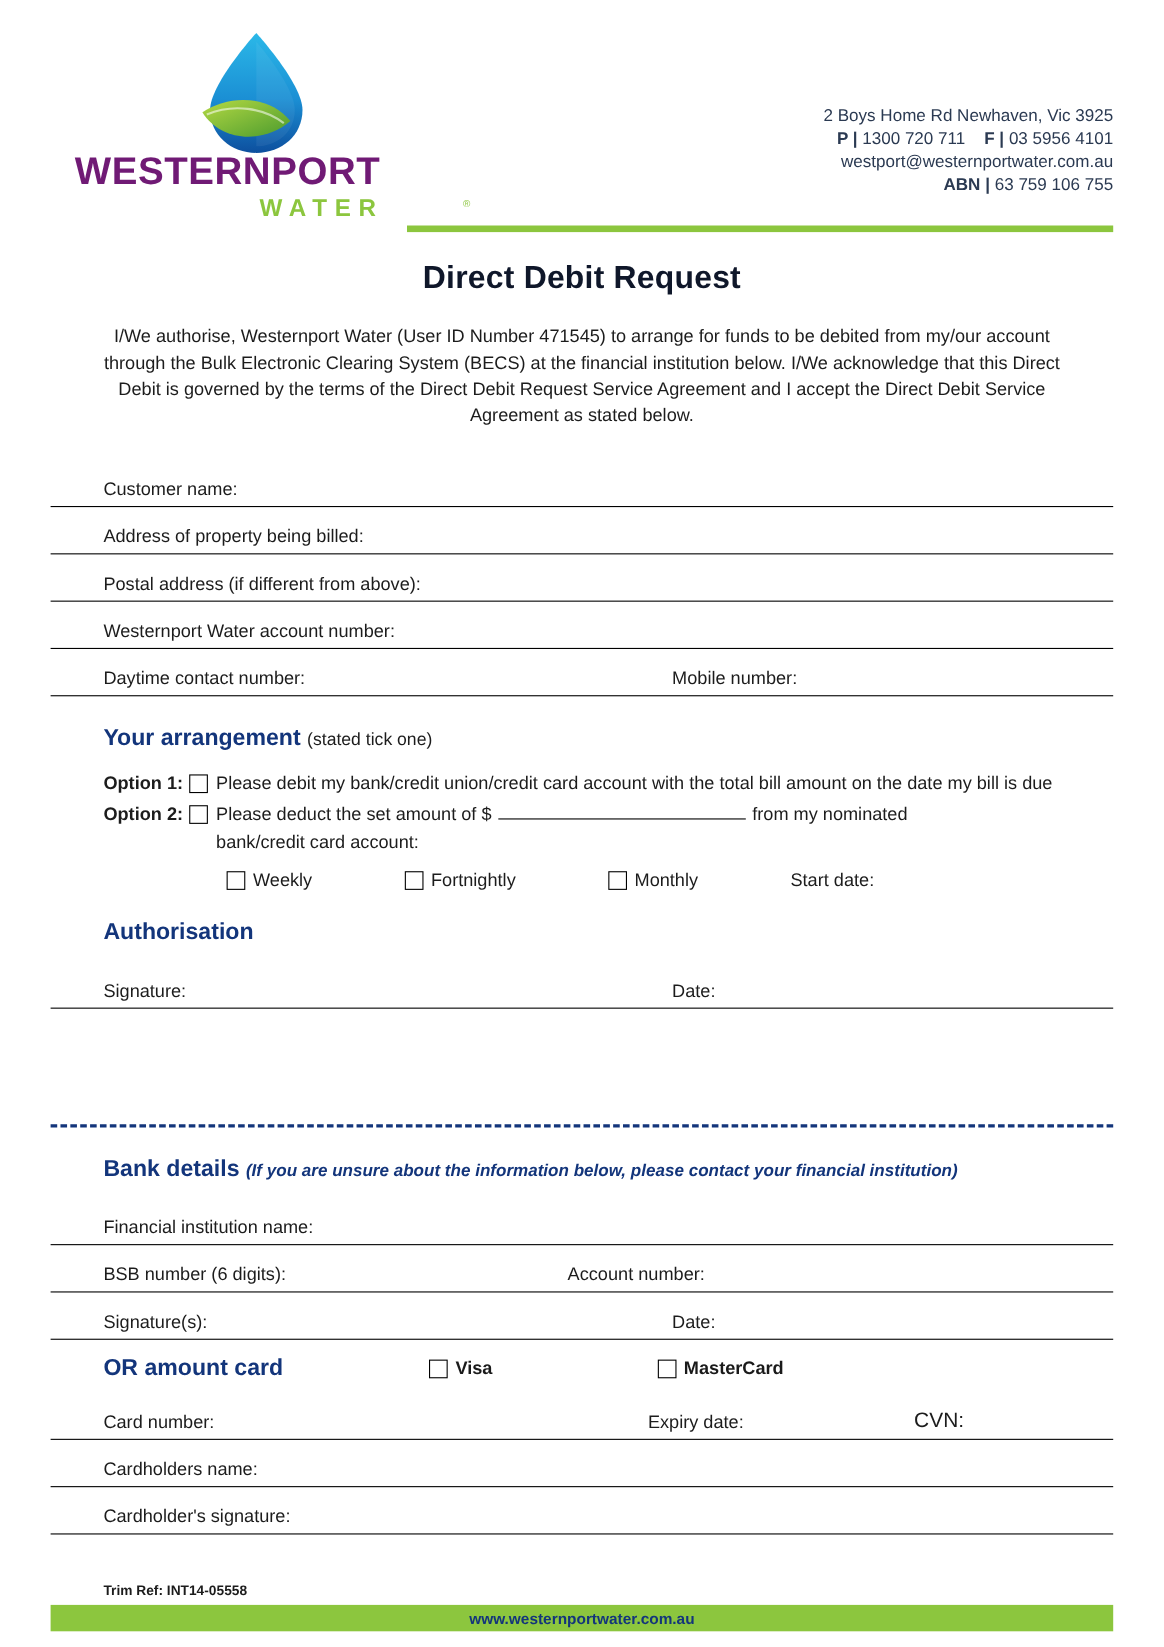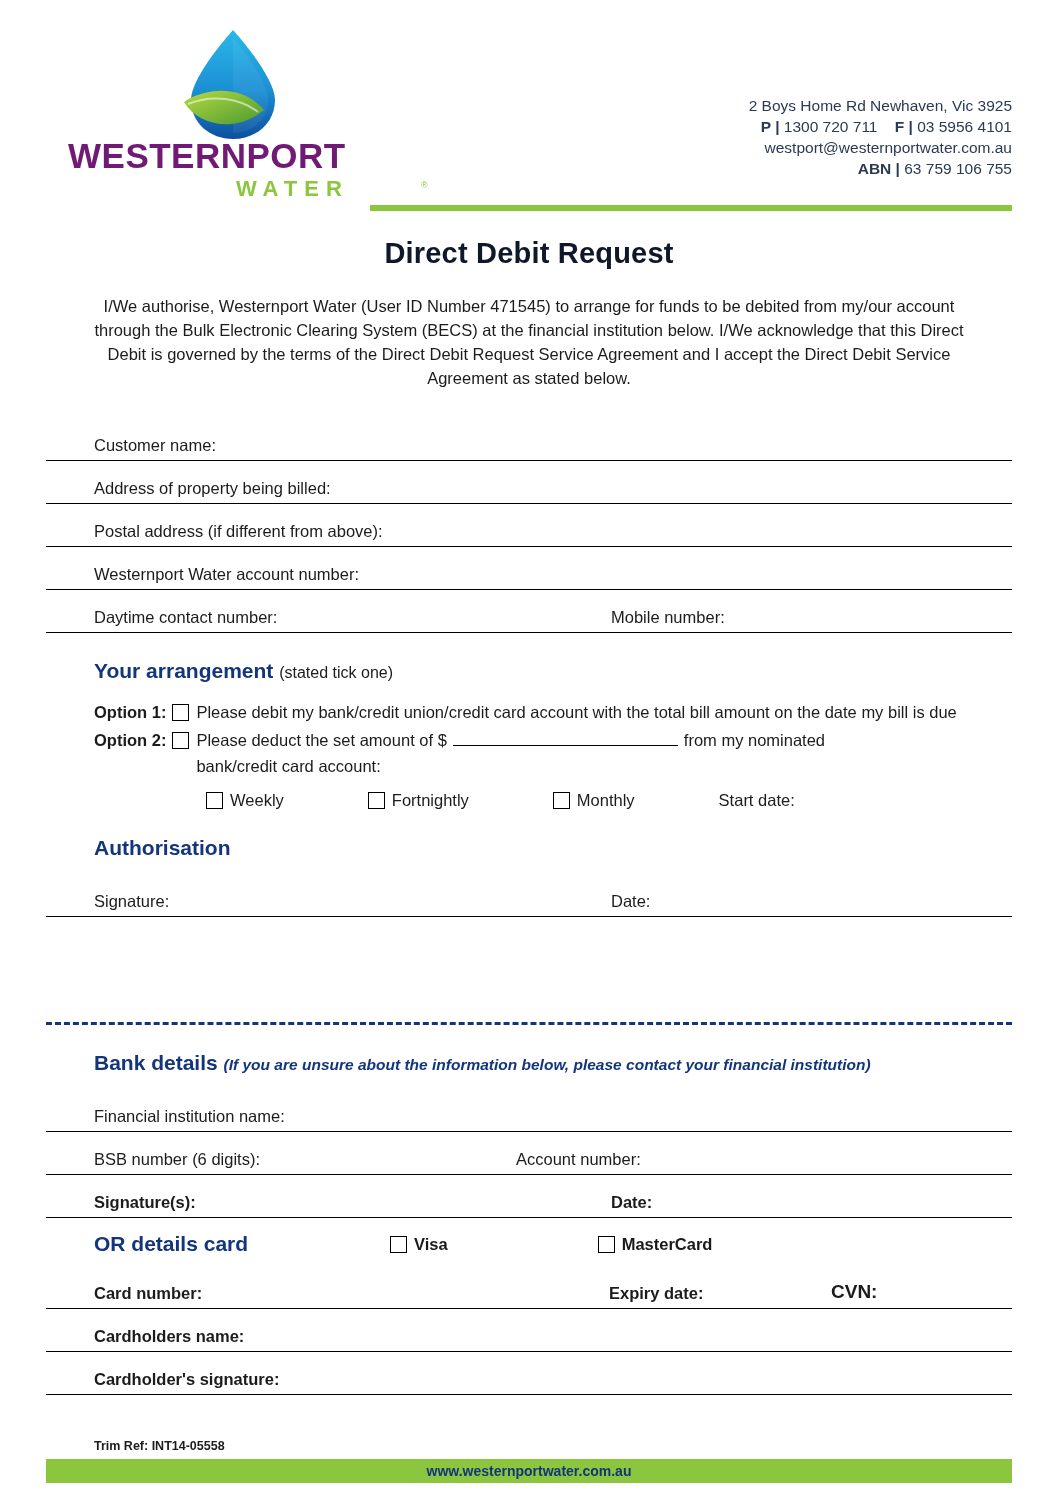--- a/index.html
+++ b/index.html
@@ -235,21 +235,21 @@
     display: flex;
     align-items: center;
     justify-content: center;
   }
   .footer-bar span {
     font-size: 14px;
     font-weight: bold;
     color: #13357b;
   }
 
-  .bold-label { font-weight: bold; }
+  .bold-label { font-weight: normal; }
 
   .cc-row {
     margin: 14px 46px 0 46px;
     padding-left: 48px;
     display: flex;
     align-items: center;
   }
   .cc-title {
     font-size: 21px;
     font-weight: bold;
@@ -403,35 +403,35 @@
       <span class="field-label">BSB number (6 digits):</span>
       <span class="field-label" style="left:470px;">Account number:</span>
     </div>
     <div class="field-row">
       <span class="field-label bold-label">Signature(s):</span>
       <span class="field-label bold-label mid">Date:</span>
     </div>
   </div>
 
   <div class="cc-row">
-    <span class="cc-title">OR details card</span>
+    <span class="cc-title">OR amount card</span>
     <span class="cc-opt">
       <span class="cb"></span>
       <span>Visa</span>
     </span>
     <span class="cc-opt">
       <span class="cb"></span>
       <span>MasterCard</span>
     </span>
   </div>
 
   <div class="fields" style="margin-top:10px;">
     <div class="field-row">
       <span class="field-label bold-label">Card number:</span>
-      <span class="field-label bold-label" style="left:543px;margin-left:20px;">Expiry date:</span>
+      <span class="field-label bold-label" style="left:543px;">Expiry date:</span>
       <span class="field-label bold-label" style="left:785px;font-size:19px;">CVN:</span>
     </div>
     <div class="field-row">
       <span class="field-label bold-label">Cardholders name:</span>
     </div>
     <div class="field-row">
       <span class="field-label bold-label">Cardholder's signature:</span>
     </div>
   </div>
 

